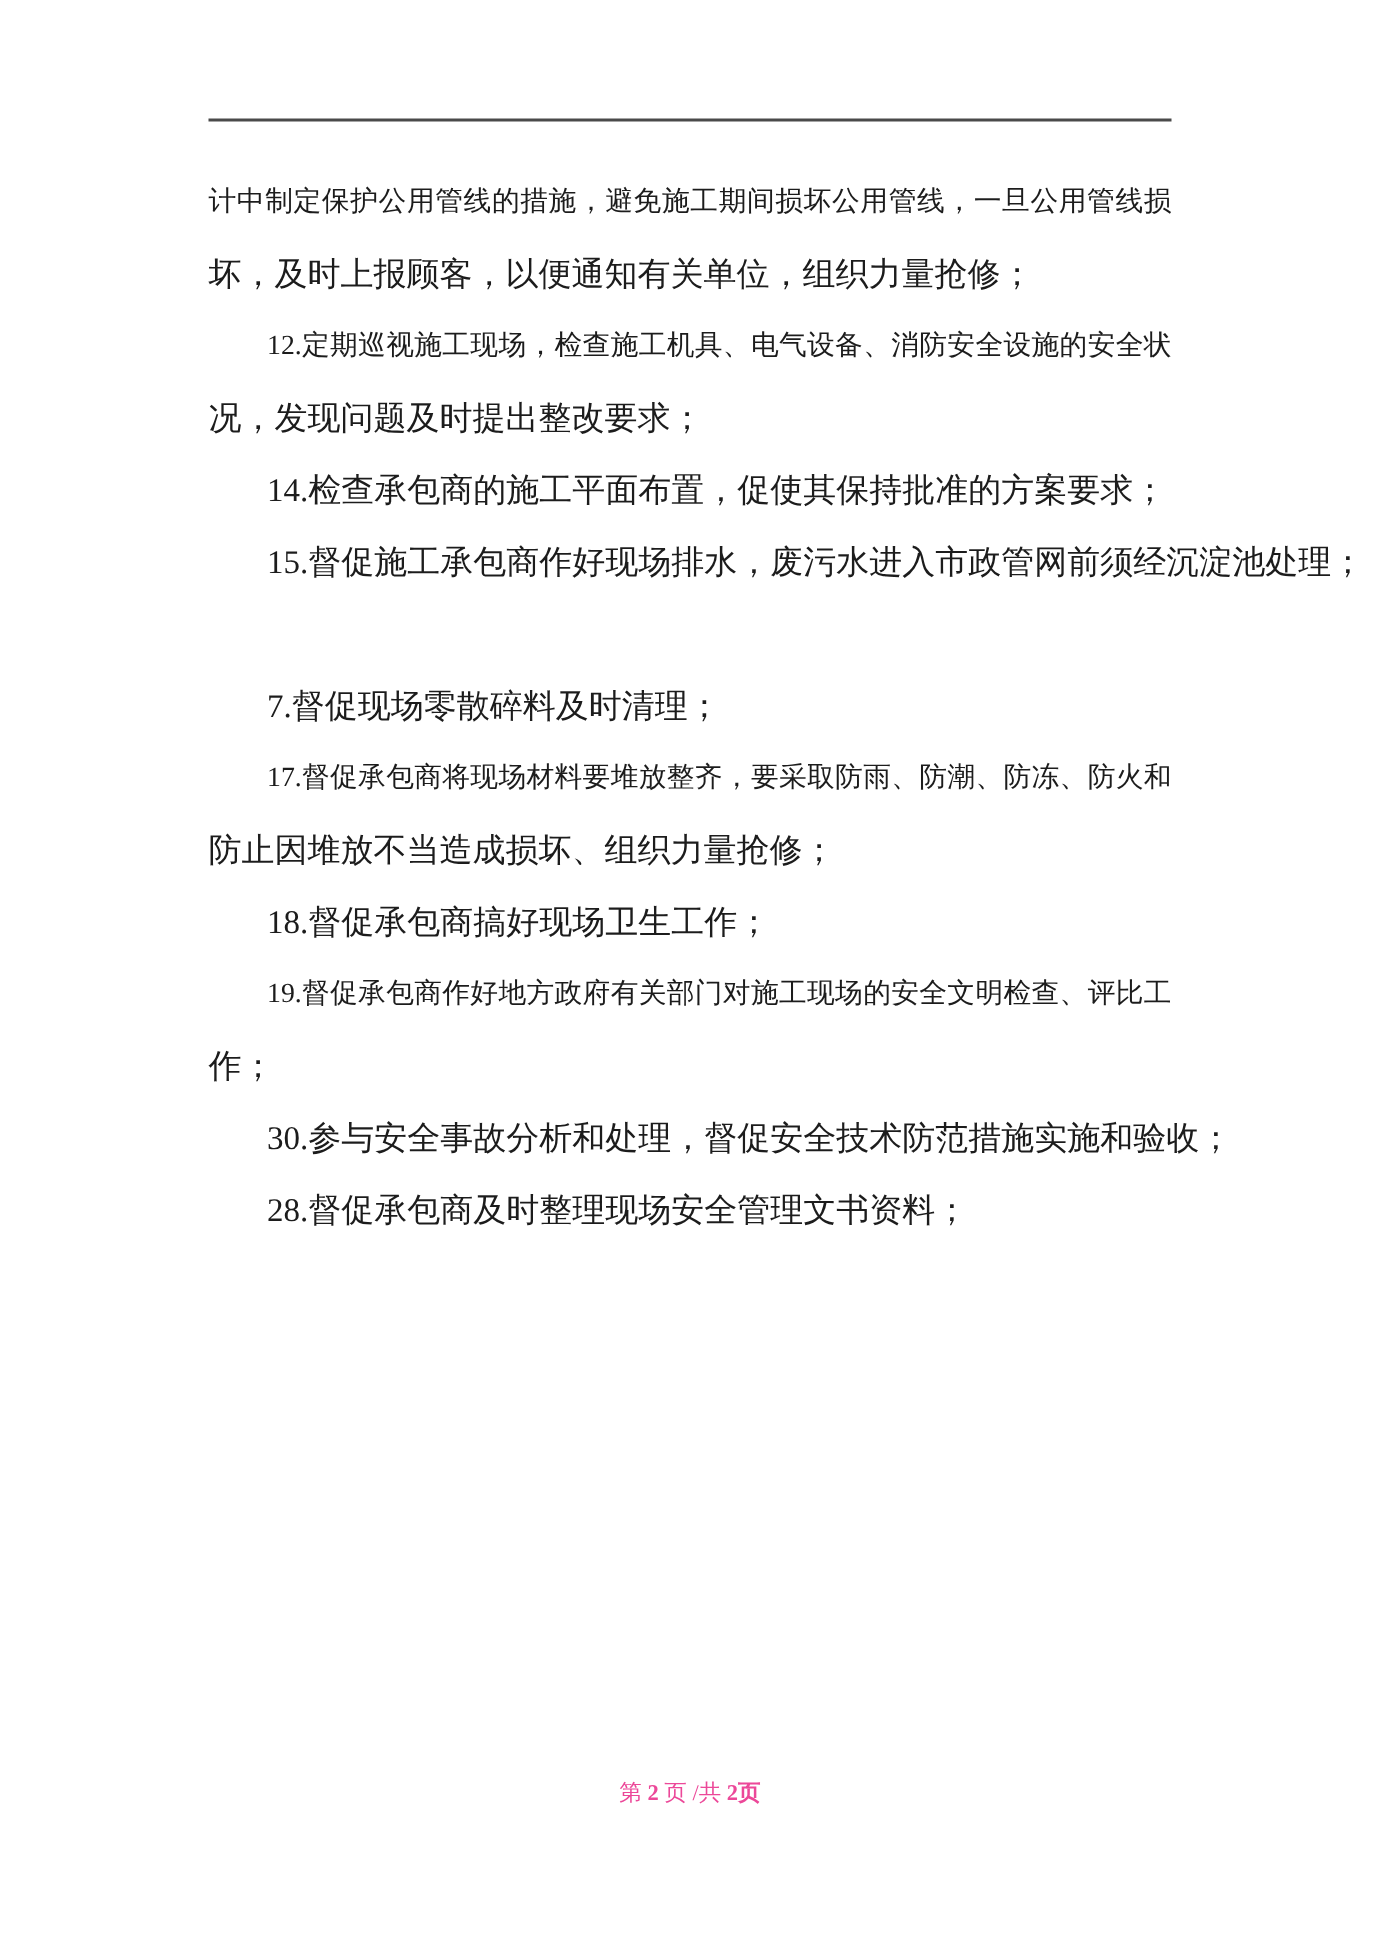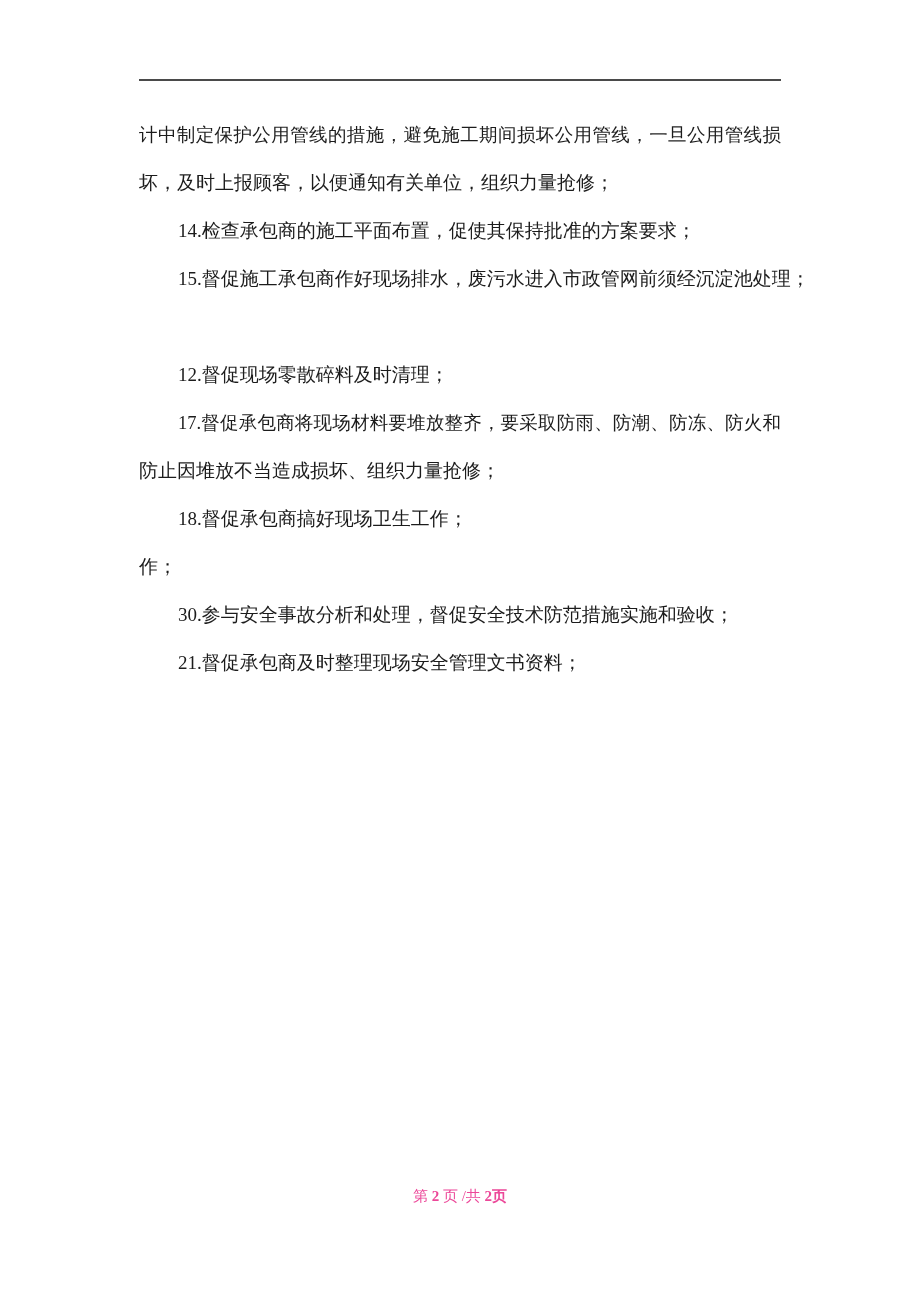--- a/index.html
+++ b/index.html
@@ -26,21 +26,21 @@
   }
   .doc-body {
     position: absolute;
     left: 139px;
     top: 111px;
     width: 642px;
   }
   .line {
     height: 48px;
     line-height: 48px;
-    font-size: 19px;
+    font-size: 22px;
     white-space: nowrap;
   }
   .line.indent {
     padding-left: 39px;
   }
   .line.full {
     white-space: normal;
     word-break: break-all;
     text-align: justify;
     text-align-last: justify;
@@ -61,25 +61,28 @@
   }
 </style>
 </head>
 <body>
 
 <div class="page">
   <div class="header-rule"></div>
   <div class="doc-body">
       <div class="line full">计中制定保护公用管线的措施，避免施工期间损坏公用管线，一旦公用管线损</div>
       <div class="line">坏，及时上报顾客，以便通知有关单位，组织力量抢修；</div>
+      <div class="line indent full">12.定期巡视施工现场，检查施工机具、电气设备、消防安全设施的安全状</div>
+      <div class="line">况，发现问题及时提出整改要求；</div>
       <div class="line indent">14.检查承包商的施工平面布置，促使其保持批准的方案要求；</div>
       <div class="line indent">15.督促施工承包商作好现场排水，废污水进入市政管网前须经沉淀池处理；</div>
       <div class="line"></div>
-      <div class="line indent">12.督促现场零散碎料及时清理；</div>
+      <div class="line indent">7.督促现场零散碎料及时清理；</div>
       <div class="line indent full">17.督促承包商将现场材料要堆放整齐，要采取防雨、防潮、防冻、防火和</div>
       <div class="line">防止因堆放不当造成损坏、组织力量抢修；</div>
       <div class="line indent">18.督促承包商搞好现场卫生工作；</div>
+      <div class="line indent full">19.督促承包商作好地方政府有关部门对施工现场的安全文明检查、评比工</div>
       <div class="line">作；</div>
       <div class="line indent">30.参与安全事故分析和处理，督促安全技术防范措施实施和验收；</div>
-      <div class="line indent">21.督促承包商及时整理现场安全管理文书资料；</div>
+      <div class="line indent">28.督促承包商及时整理现场安全管理文书资料；</div>
     </div>
   <div class="footer"><span>第 </span><span class="bold">2</span><span> 页 /共 </span><span class="bold">2</span><span class="bold">页</span></div>
 </div>
 
 </body></html>

